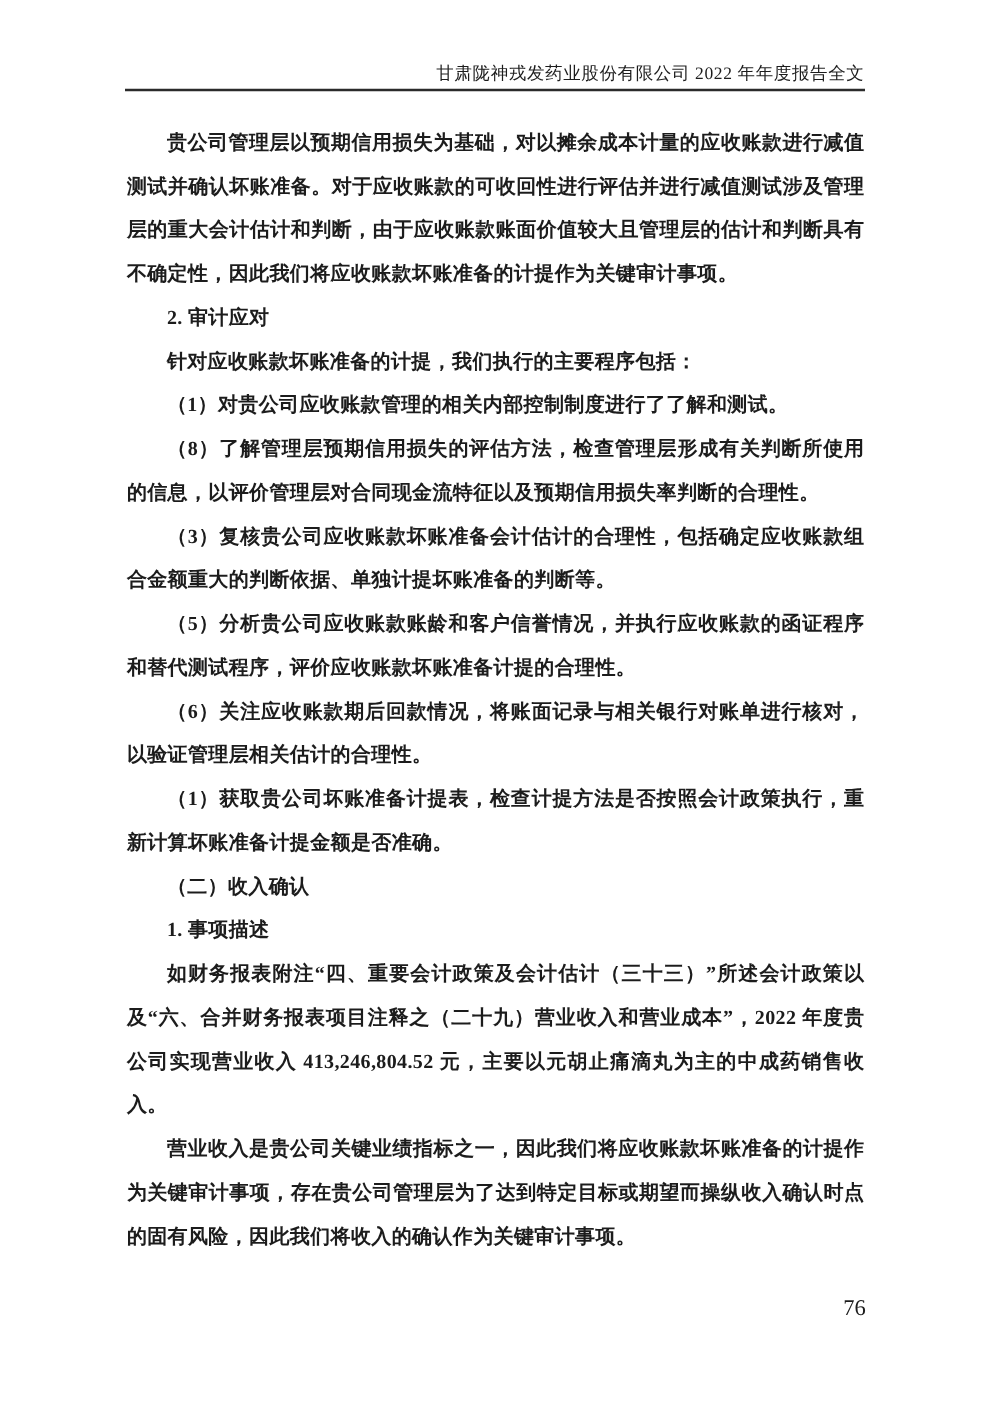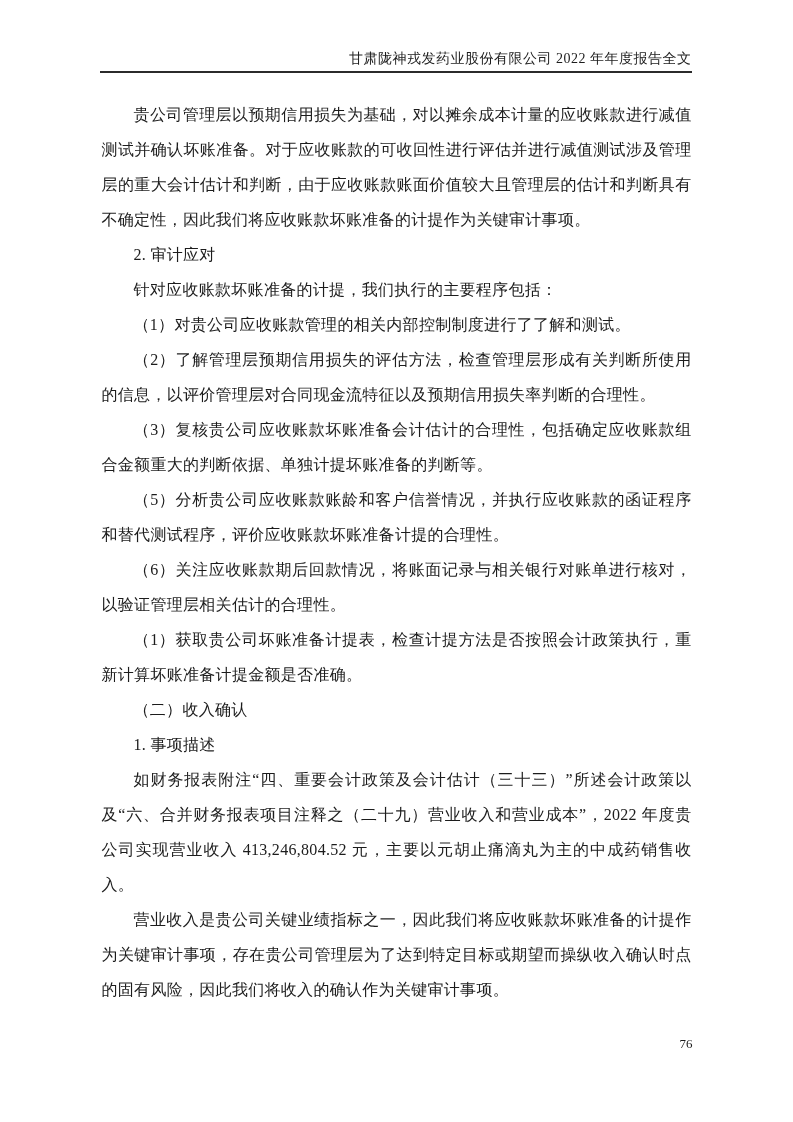--- a/index.html
+++ b/index.html
@@ -38,43 +38,44 @@
     left: 75px;
     right: 75px;
   }
   .doc-body p {
     margin: 0;
     font-size: 16px;
     line-height: 35px;
     text-align: justify;
     text-indent: 2em;
     letter-spacing: 0.3px;
+    font-weight: bold;
   }
   .footer {
     position: absolute;
     top: 1036px;
     right: 74px;
-    font-size: 13px;
+    font-size: 18px;
   }
 </style>
 </head>
 <body>
 
 <div class="page">
 
   <div class="header">
     <div class="header-title">甘肃陇神戎发药业股份有限公司 2022 年年度报告全文</div>
   </div>
 
   <div class="doc-body">
     <p>贵公司管理层以预期信用损失为基础，对以摊余成本计量的应收账款进行减值测试并确认坏账准备。对于应收账款的可收回性进行评估并进行减值测试涉及管理层的重大会计估计和判断，由于应收账款账面价值较大且管理层的估计和判断具有不确定性，因此我们将应收账款坏账准备的计提作为关键审计事项。</p>
     <p>2. 审计应对</p>
     <p>针对应收账款坏账准备的计提，我们执行的主要程序包括：</p>
     <p>（1）对贵公司应收账款管理的相关内部控制制度进行了了解和测试。</p>
-    <p>（2）了解管理层预期信用损失的评估方法，检查管理层形成有关判断所使用的信息，以评价管理层对合同现金流特征以及预期信用损失率判断的合理性。</p>
+    <p>（8）了解管理层预期信用损失的评估方法，检查管理层形成有关判断所使用的信息，以评价管理层对合同现金流特征以及预期信用损失率判断的合理性。</p>
     <p>（3）复核贵公司应收账款坏账准备会计估计的合理性，包括确定应收账款组合金额重大的判断依据、单独计提坏账准备的判断等。</p>
     <p>（5）分析贵公司应收账款账龄和客户信誉情况，并执行应收账款的函证程序和替代测试程序，评价应收账款坏账准备计提的合理性。</p>
     <p>（6）关注应收账款期后回款情况，将账面记录与相关银行对账单进行核对，以验证管理层相关估计的合理性。</p>
     <p>（1）获取贵公司坏账准备计提表，检查计提方法是否按照会计政策执行，重新计算坏账准备计提金额是否准确。</p>
     <p>（二）收入确认</p>
     <p>1. 事项描述</p>
     <p>如财务报表附注“四、重要会计政策及会计估计（三十三）”所述会计政策以及“六、合并财务报表项目注释之（二十九）营业收入和营业成本”，2022 年度贵公司实现营业收入 413,246,804.52 元，主要以元胡止痛滴丸为主的中成药销售收入。</p>
     <p>营业收入是贵公司关键业绩指标之一，因此我们将应收账款坏账准备的计提作为关键审计事项，存在贵公司管理层为了达到特定目标或期望而操纵收入确认时点的固有风险，因此我们将收入的确认作为关键审计事项。</p>
   </div>
 

